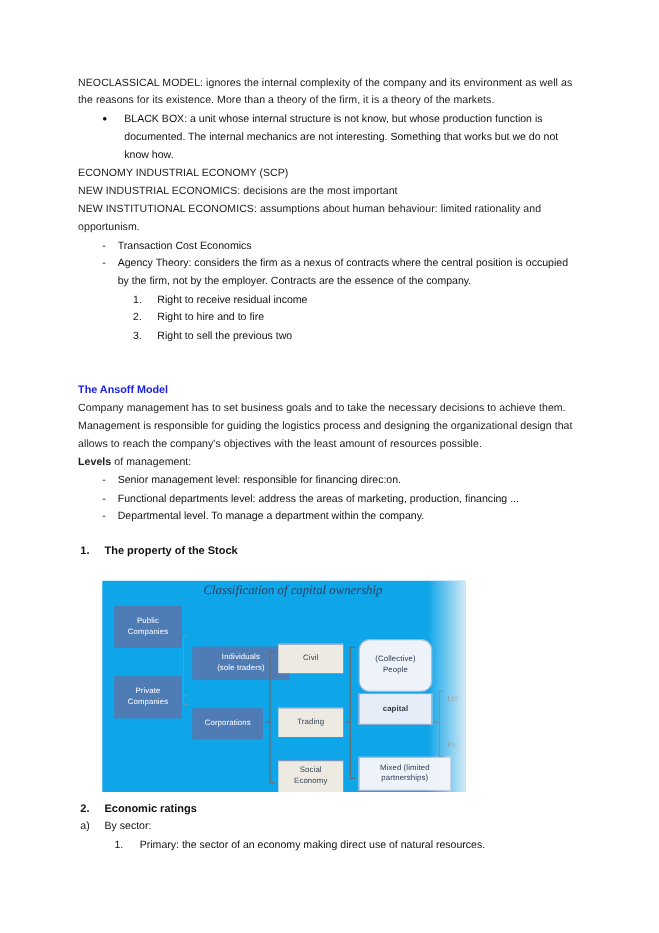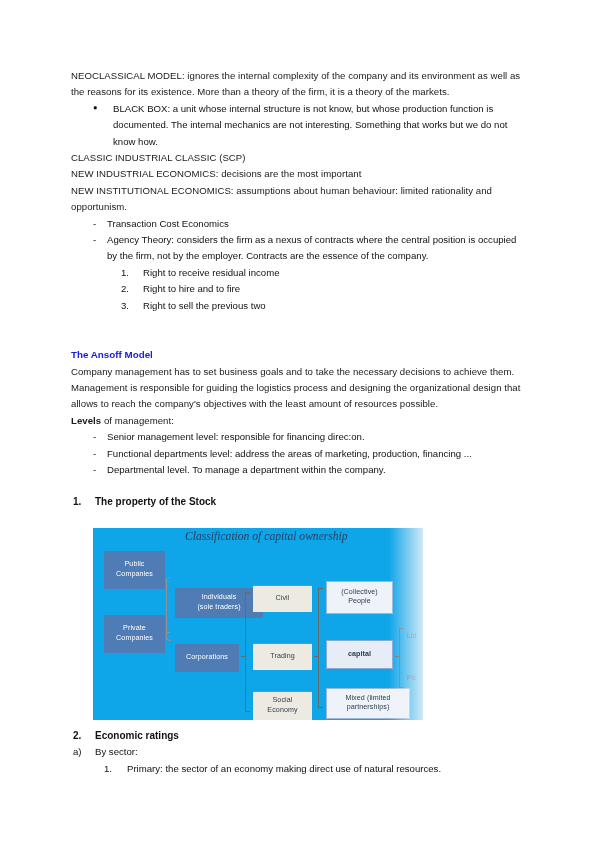--- a/index.html
+++ b/index.html
@@ -239,21 +239,21 @@
 
 <div class="page">
   <div class="content">
 
     <p class="para">NEOCLASSICAL MODEL: ignores the internal complexity of the company and its environment as well as the reasons for its existence. More than a theory of the firm, it is a theory of the markets.</p>
 
     <ul class="disc">
       <li>BLACK BOX: a unit whose internal structure is not know, but whose production function is documented. The internal mechanics are not interesting. Something that works but we do not know how.</li>
     </ul>
 
-    <p class="para">CLASSIC INDUSTRIAL CLASSIC (SCP)</p>
+    <p class="para">ECONOMY INDUSTRIAL ECONOMY (SCP)</p>
     <p class="para">NEW INDUSTRIAL ECONOMICS: decisions are the most important</p>
     <p class="para">NEW INSTITUTIONAL ECONOMICS: assumptions about human behaviour: limited rationality and opportunism.</p>
 
     <ul class="dash">
       <li>Transaction Cost Economics</li>
       <li>Agency Theory: considers the firm as a nexus of contracts where the central position is occupied by the firm, not by the employer. Contracts are the essence of the company.</li>
     </ul>
 
     <ol class="num">
       <li>Right to receive residual income</li>
@@ -321,26 +321,26 @@
       <div class="bx bx-cream" style="left:160px; top:163px; width:59px; height:29px;">
         <span style="white-space:pre-line">Social
 Economy</span>
       </div>
 
       <div class="vline" style="left:225px; top:60px; height:120px;"></div>
       <div class="nub" style="left:221px; top:128px;"></div>
       <div class="nub" style="left:225px; top:60px; width:5px;"></div>
       <div class="nub" style="left:225px; top:179px; width:5px;"></div>
 
-      <div class="bx bx-lighter" style="left:233px; top:53px; width:67px; height:33px;">
+      <div class="bx bx-lighter" style="left:233px; top:53px; width:67px; height:48px;border-radius:10px;">
         <span style="white-space:pre-line">(Collective)
 People</span>
       </div>
 
-      <div class="bx bx-light" style="left:233px; top:112px; width:67px; height:29px; font-weight:bold;">
+      <div class="bx bx-light" style="left:233px; top:102px; width:67px; height:29px; font-weight:bold;">
         <span style="white-space:pre-line">capital</span>
       </div>
 
       <div class="bx bx-lighter" style="left:233px; top:160px; width:84px; height:31px;">
         <span style="white-space:pre-line">Mixed (limited
 partnerships)</span>
       </div>
 
       <div class="vline" style="left:306px; top:100px; height:60px;"></div>
       <div class="nub" style="left:302px; top:128px;"></div>

